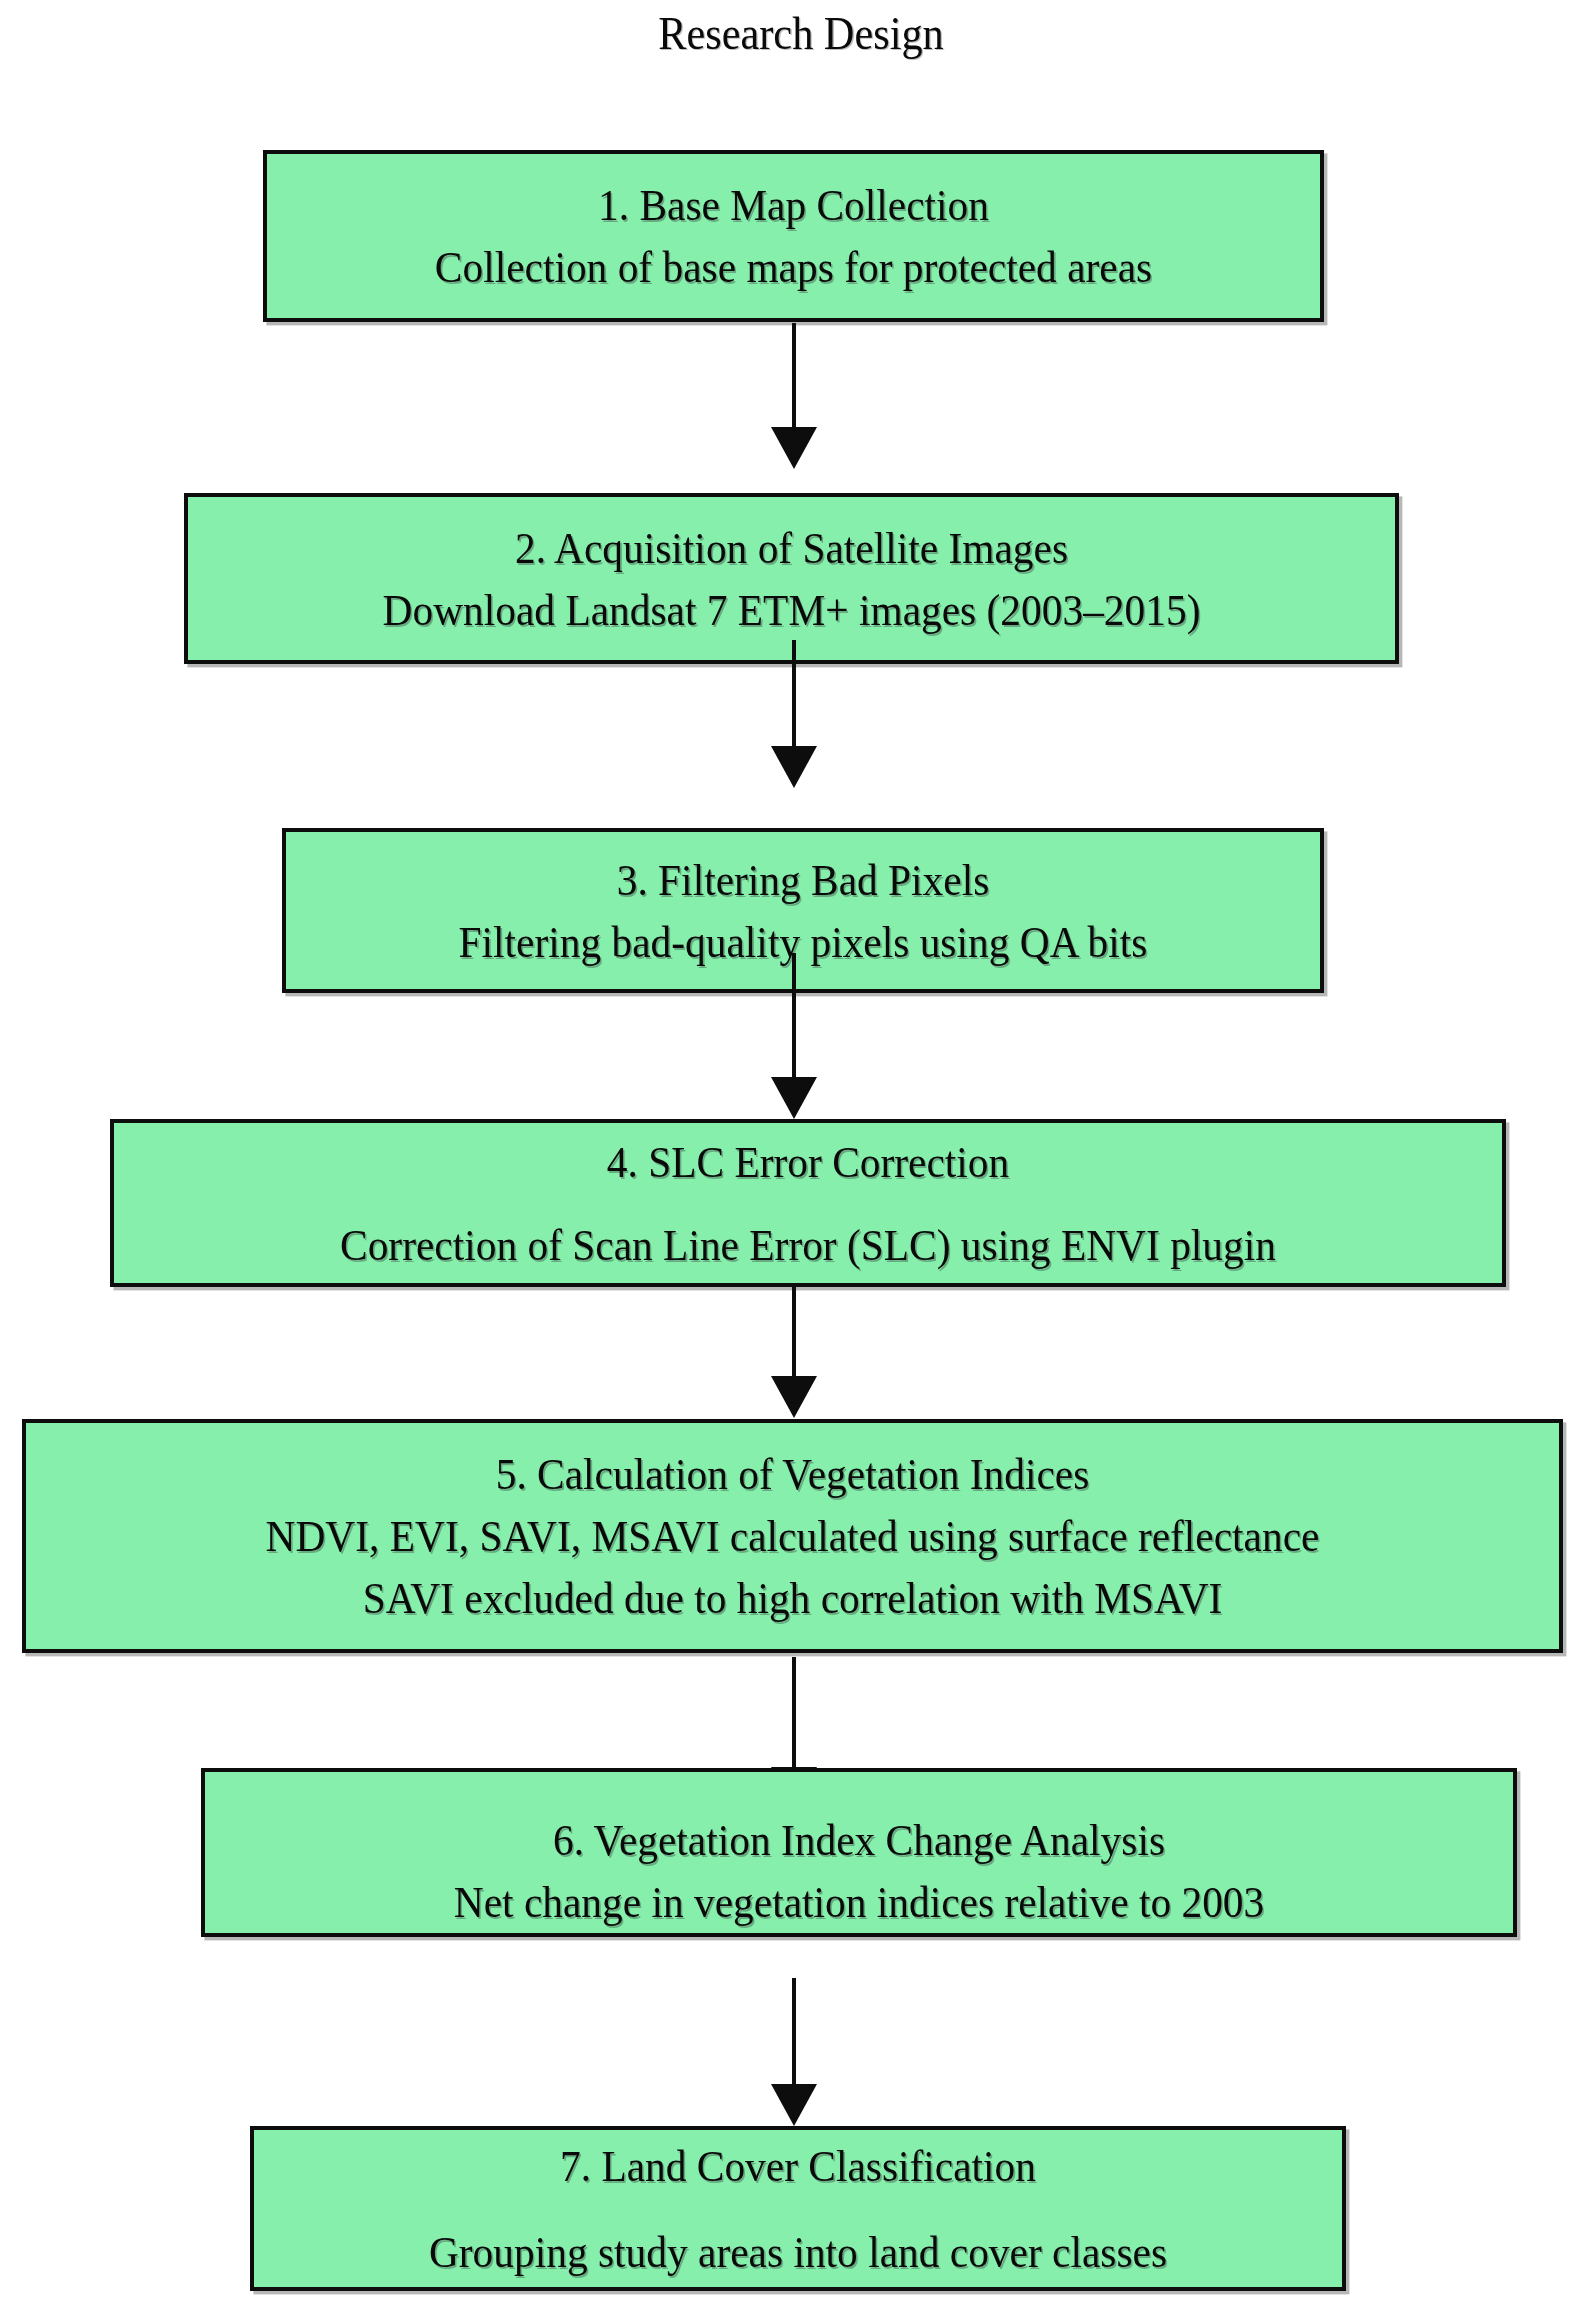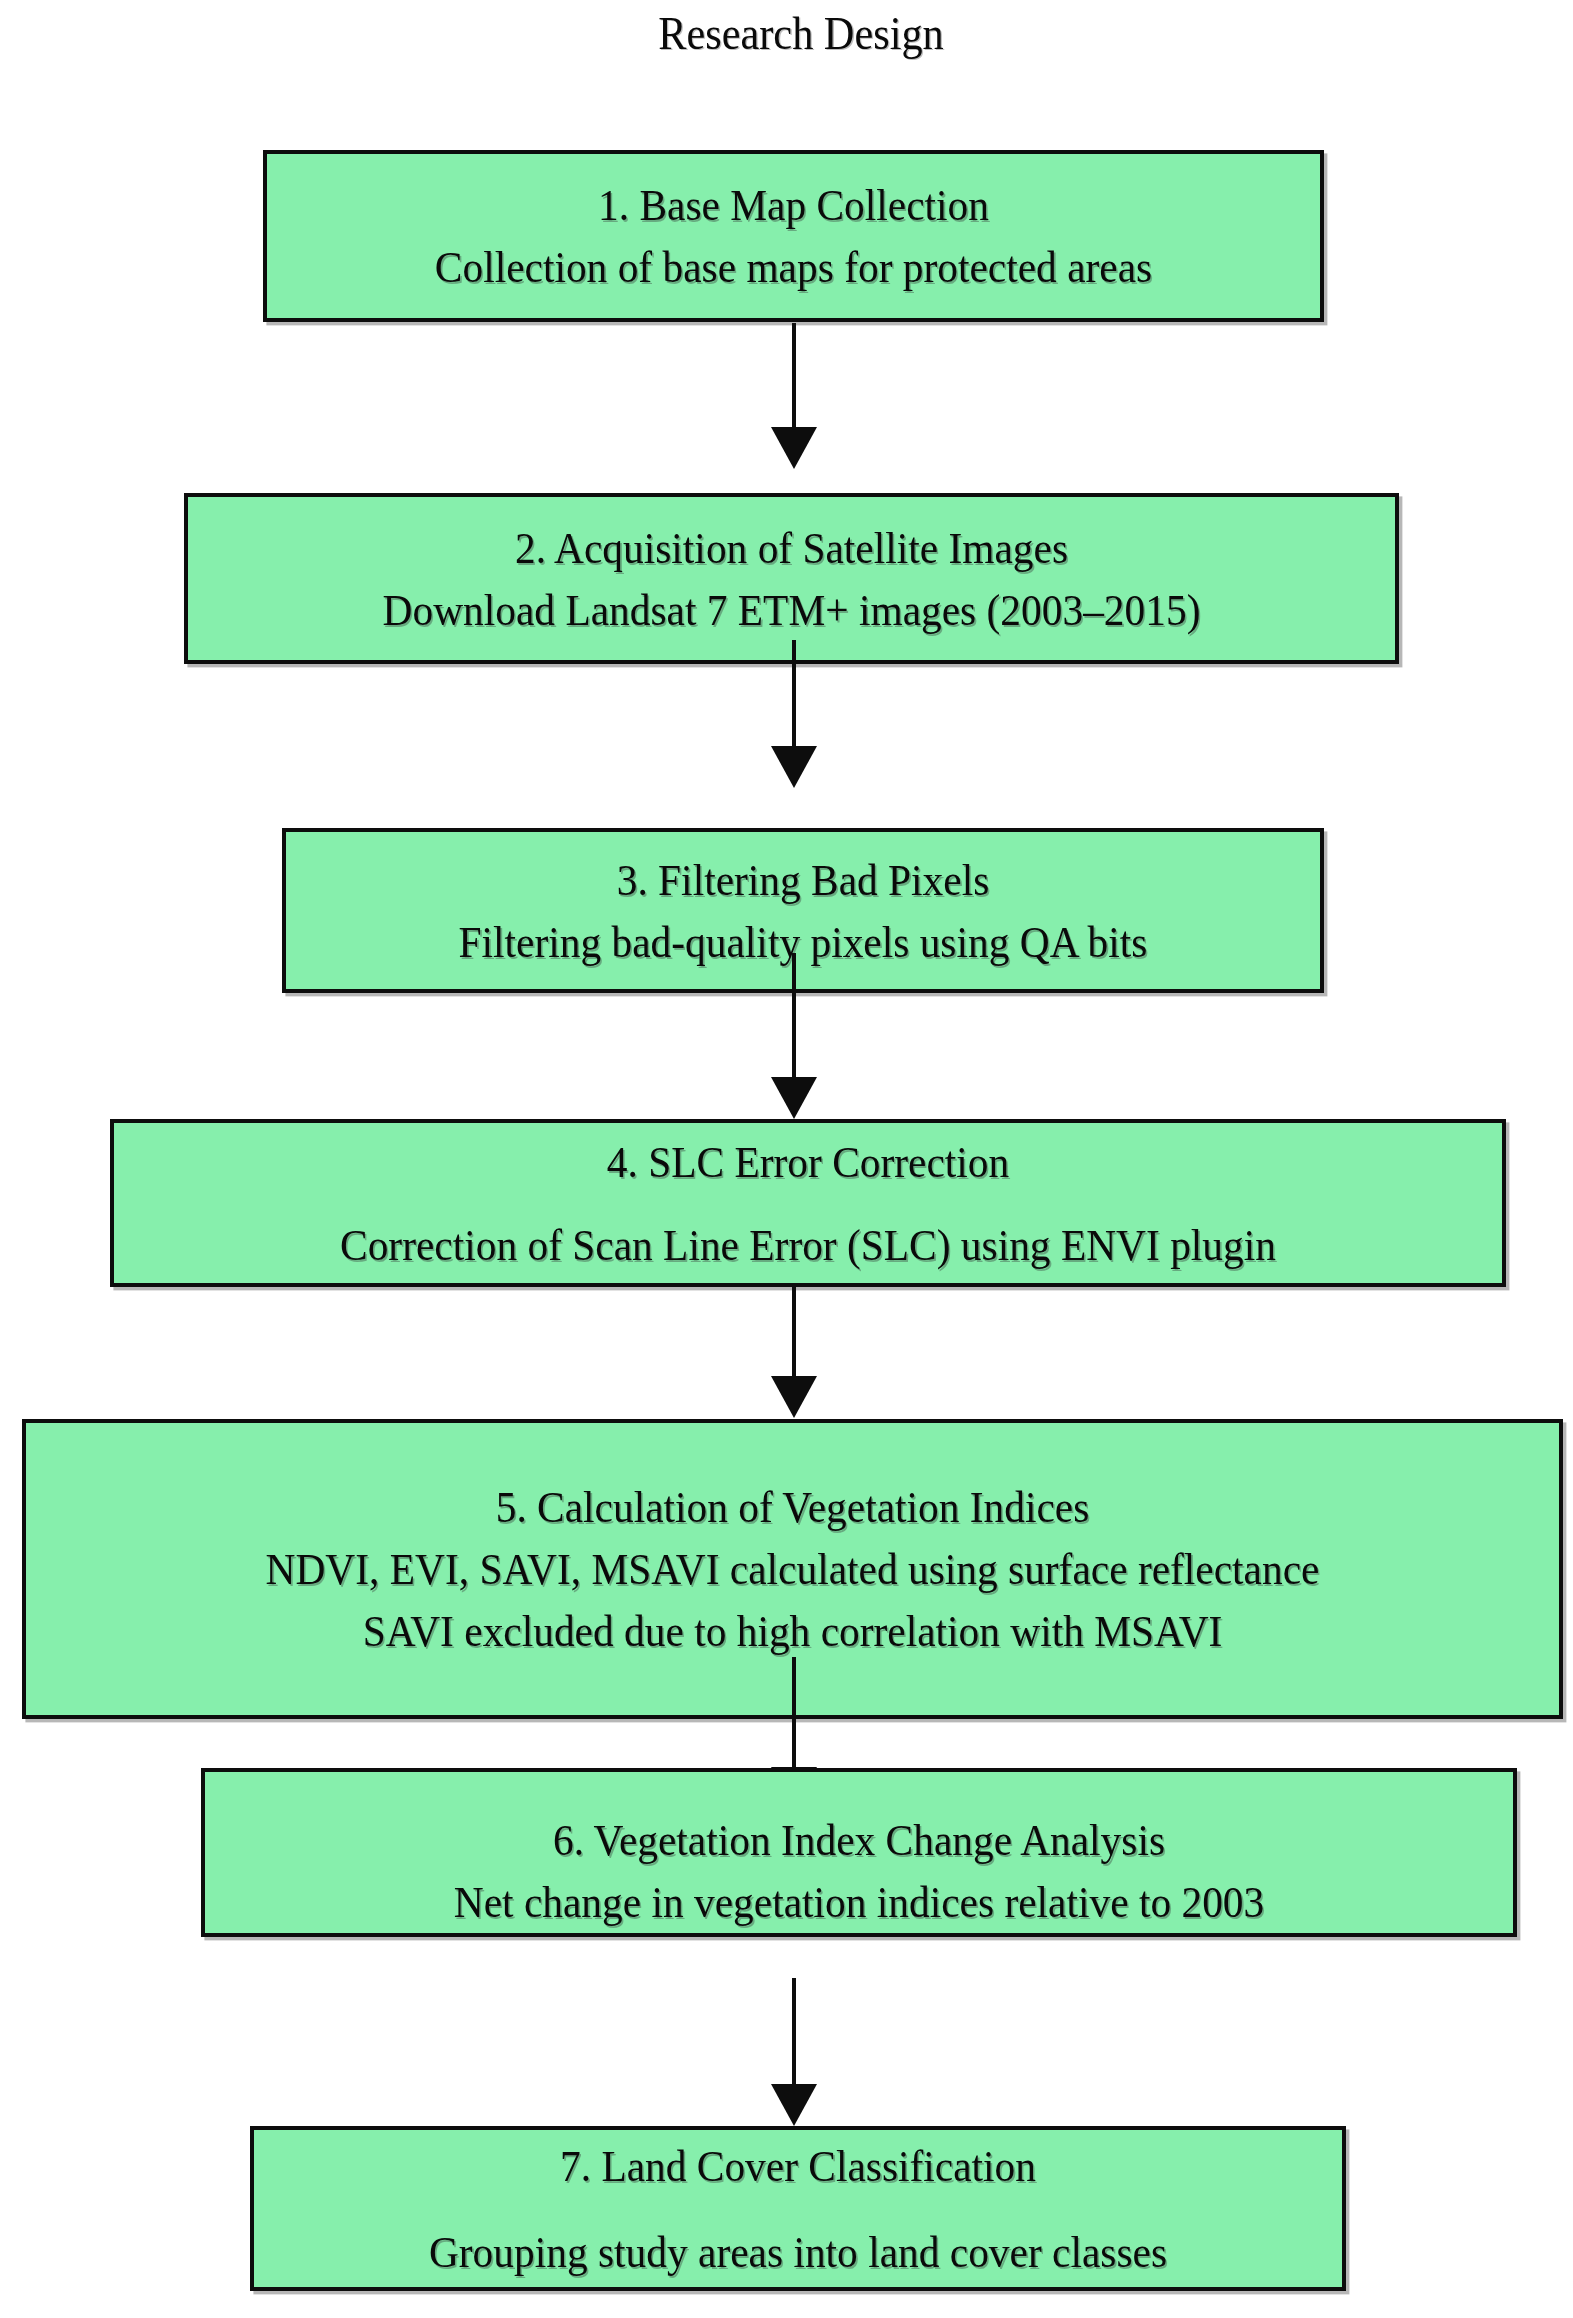--- a/index.html
+++ b/index.html
@@ -72,21 +72,21 @@
   .node-line.desc-line {
     font-size: 45px;
     line-height: 62px;
   }
 
   
   #node-1 { left: 255px;  top: 150px;  width: 1061px; height: 172px; }
   #node-2 { left: 176px;  top: 493px;  width: 1215px; height: 171px; }
   #node-3 { left: 274px;  top: 828px; width: 1042px; height: 165px; }
   #node-4 { left: 102px;  top: 1119px; width: 1396px; height: 168px; gap: 21px; }
-  #node-5 { left: 13.6px;   top: 1419px; width: 1541px; height: 300px; }
+  #node-5 { left: 13.6px;   top: 1419px; width: 1541px; height: 234px; }
   #node-6 { left: 193px;  top: 1768px; width: 1316px; height: 169px; justify-content: flex-end; }
   #node-7 { left: 242px;  top: 2126px; width: 1096px; height: 165px; gap: 24px; }
 
   
   .connector {
     position: absolute;
     left: 781px;
     width: 9.5px;
   }
   .connector .shaft {

